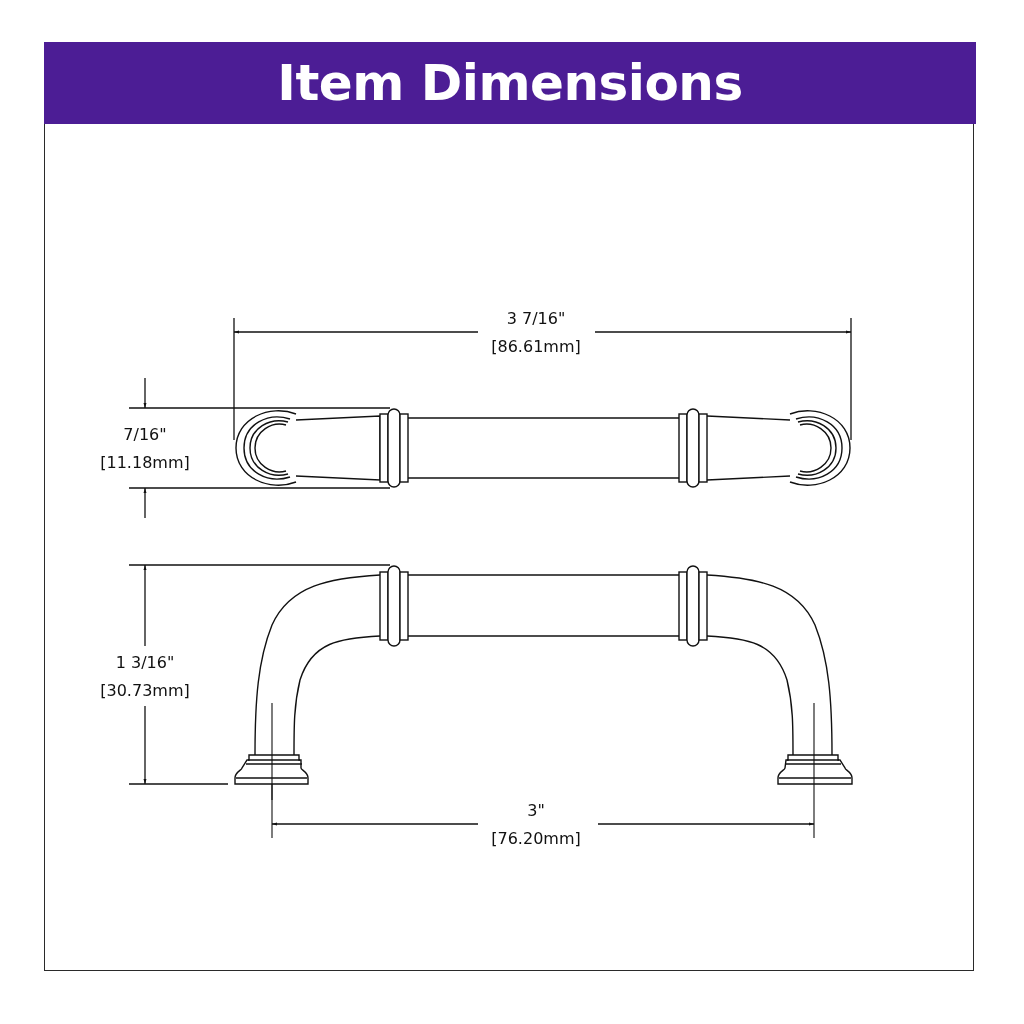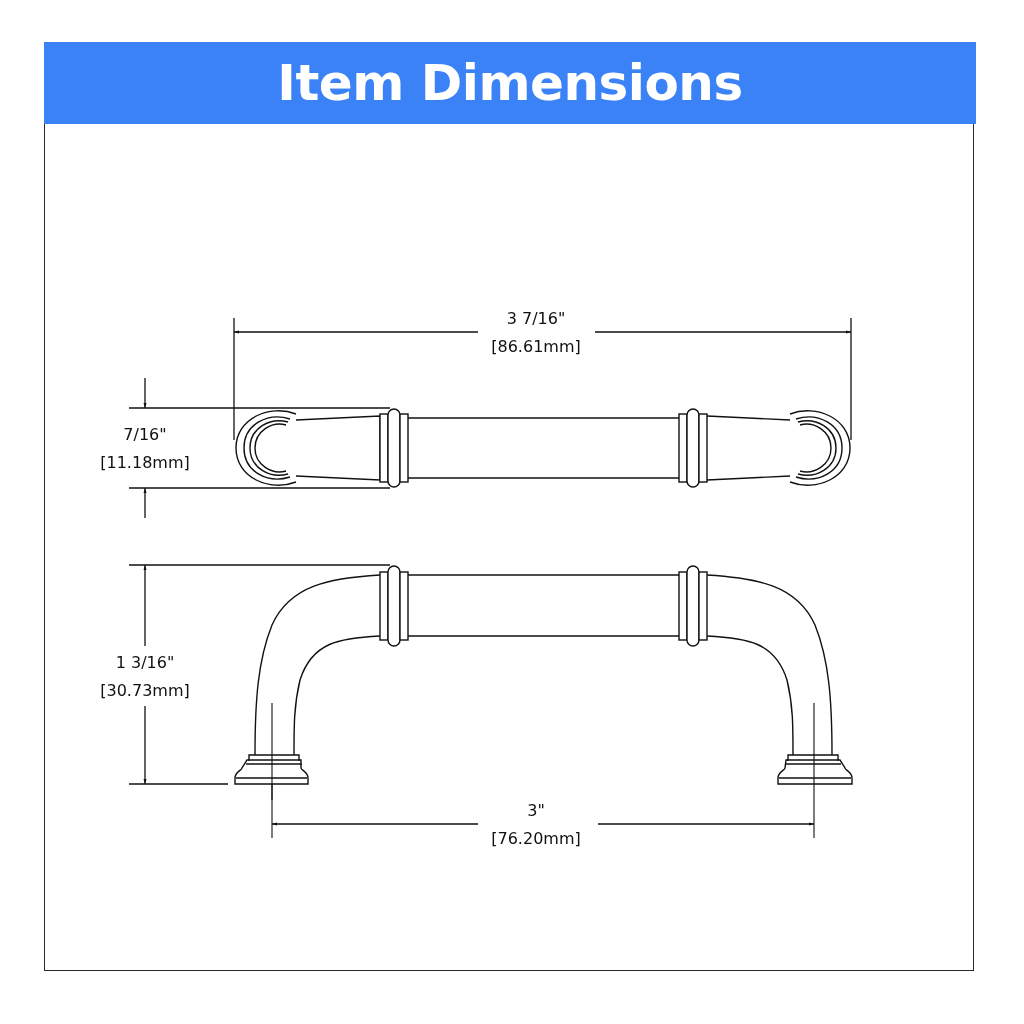--- a/index.html
+++ b/index.html
@@ -3,21 +3,21 @@
 <meta charset="utf-8">
 <style>
   html, body { margin: 0; padding: 0; background: #ffffff; }
   body { width: 1024px; height: 1024px; position: relative; overflow: hidden; font-family: "DejaVu Sans", sans-serif; }
   .frame {
     position: absolute; left: 44px; top: 42px; width: 930px; height: 929px;
     border: 1.5px solid #2a2a2a; box-sizing: border-box; background: #fff;
   }
   .header {
     position: absolute; left: 44px; top: 42px; width: 932px; height: 82px;
-    background: #3b82f6; display: flex; align-items: center; justify-content: center;
+    background: #4c1d95; display: flex; align-items: center; justify-content: center;
   }
   .header-title {
     color: #ffffff; font-family: "DejaVu Sans", sans-serif; font-weight: bold;
     font-size: 50px; letter-spacing: -0.5px; line-height: 1;
   }
   svg.drawing { position: absolute; left: 0; top: 0; }
   .dim-text { font-family: "DejaVu Sans", sans-serif; font-size: 16px; fill: #111; }
 </style>
 </head>
 <body>

